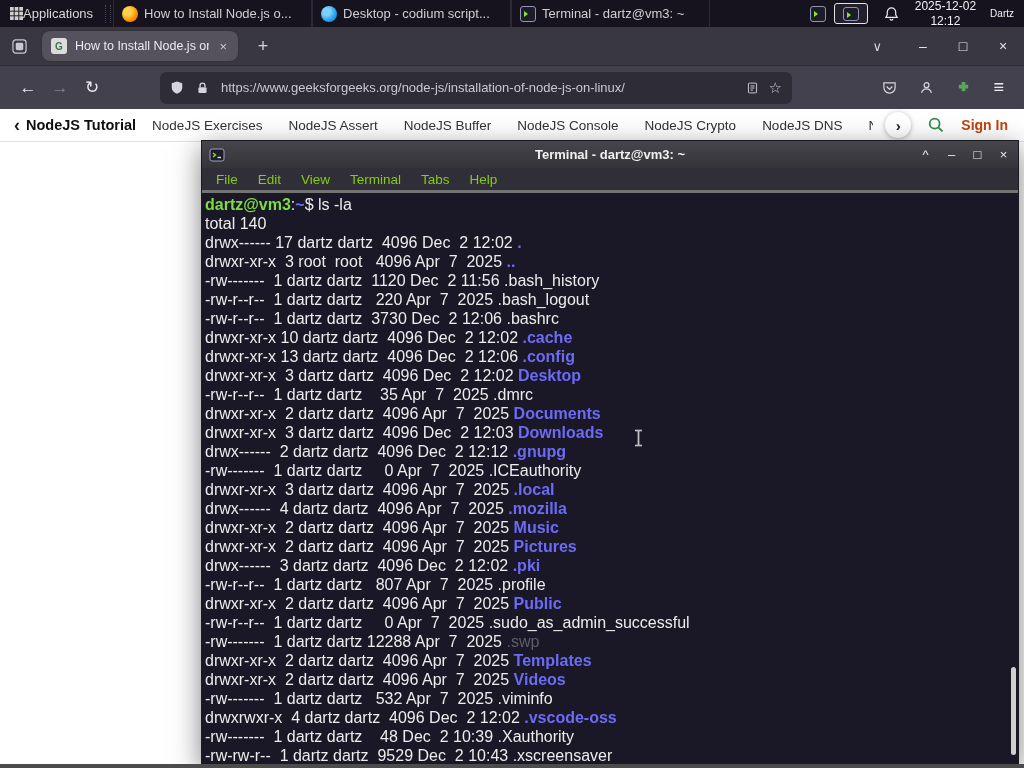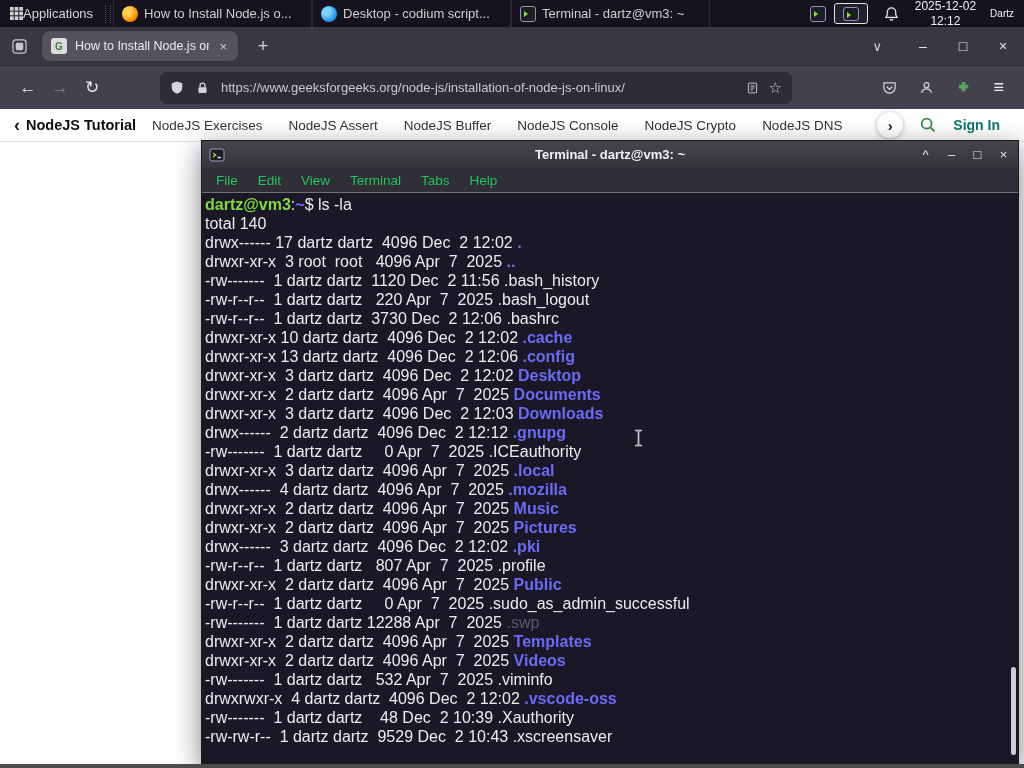--- a/index.html
+++ b/index.html
@@ -49,31 +49,31 @@
   .right-icons{display:flex;align-items:center;gap:22px;margin-left:auto;margin-right:8px}
   .menu-glyph{color:#ebe9f0;font-size:18px}
 
   .site-head{display:flex;align-items:center;height:33px;background:#fff;border-bottom:1px solid #e2e2e2;padding:0 14px;position:relative}
   .chev{font-size:18px;font-weight:bold;color:#1b1b1b;line-height:1}
   .site-title{font-weight:bold;font-size:14.5px;color:#0f0f0f;margin:0 16px 0 6px;white-space:nowrap}
   .site-items{display:flex;align-items:center;flex:1;overflow:hidden;white-space:nowrap}
   .nav-item{font-size:13.5px;color:#333;margin-right:26px}
   .site-right{display:flex;align-items:center;gap:16px;margin-left:8px;background:#fff;padding-left:4px}
   .chev-circle{width:26px;height:26px;border-radius:50%;background:#fff;box-shadow:0 1px 5px rgba(0,0,0,.3);display:flex;align-items:center;justify-content:center;font-size:15px;font-weight:bold;color:#222}
-  .signin{font-size:14px;font-weight:bold;color:#0f766e;margin-right:10px;white-space:nowrap}
+  .signin{font-size:14px;font-weight:bold;color:#c2410c;margin-right:2px;white-space:nowrap}
   .page-content{height:622px;background:#fff}
 
   
   .terminal{position:absolute;left:201px;top:140px;width:818px;height:624px;z-index:10;box-shadow:0 8px 26px rgba(0,0,0,.5);border:1px solid #1a1a1f}
   .t-titlebar{height:27px;background:linear-gradient(#47454c,#36343b);display:flex;align-items:center;padding:0 6px;color:#f0f0f0}
   .t-icon{width:17px;height:17px;margin-right:6px;display:flex;align-items:center;justify-content:center}
   .t-title{position:absolute;left:0;right:0;text-align:center;font-weight:bold;font-size:13px;pointer-events:none}
   .t-controls{margin-left:auto;display:flex;gap:9px;z-index:2}
   .t-controls span{width:17px;text-align:center;color:#e8e8e8;font-size:13px}
-  .t-menubar{height:25px;background:#302e36;display:flex;align-items:center;color:#22c55e;font-size:13.5px;padding-left:4px;border-bottom:1px solid #737373}
+  .t-menubar{height:25px;background:#302e36;display:flex;align-items:center;color:#84cc16;font-size:13.5px;padding-left:4px;border-bottom:3px solid #737373}
   .t-menu-item{padding:0 10px}
   .t-body{position:relative;height:570px;background:#1a1826;padding:2px 0 0 3px;overflow:hidden}
   .tline{white-space:pre;font-family:Liberation Sans, sans-serif;font-size:16px;line-height:19px;color:#ececec}
   .c-green{color:#7ddc3f;font-weight:bold}
   .c-blue{color:#6b6bf7;font-weight:bold}
   .c-dim{color:#5c5c6a}
   .t-scroll{position:absolute;right:2px;bottom:8px;width:5px;height:88px;background:#cfcfcf;border-radius:3px}
 
   .bottom-strip{position:absolute;left:0;right:0;bottom:0;height:4px;background:#4c4c4c;z-index:40}
   .mouse{position:absolute;left:633px;top:429px;z-index:300}
@@ -265,20 +265,21 @@
         <div class="tline"><span class="c-green">dartz@vm3</span><span>:</span><span class="c-blue">~</span><span>$</span><span> ls -la</span></div>
         <div class="tline"><span>total 140</span></div>
         <div class="tline"><span>drwx------ 17 dartz dartz  4096 Dec  2 12:02 </span><span class="c-blue">.</span></div>
         <div class="tline"><span>drwxr-xr-x  3 root  root   4096 Apr  7  2025 </span><span class="c-blue">..</span></div>
         <div class="tline"><span>-rw-------  1 dartz dartz  1120 Dec  2 11:56 </span><span>.bash_history</span></div>
         <div class="tline"><span>-rw-r--r--  1 dartz dartz   220 Apr  7  2025 </span><span>.bash_logout</span></div>
         <div class="tline"><span>-rw-r--r--  1 dartz dartz  3730 Dec  2 12:06 </span><span>.bashrc</span></div>
         <div class="tline"><span>drwxr-xr-x 10 dartz dartz  4096 Dec  2 12:02 </span><span class="c-blue">.cache</span></div>
         <div class="tline"><span>drwxr-xr-x 13 dartz dartz  4096 Dec  2 12:06 </span><span class="c-blue">.config</span></div>
         <div class="tline"><span>drwxr-xr-x  3 dartz dartz  4096 Dec  2 12:02 </span><span class="c-blue">Desktop</span></div>
+        <div class="tline"><span>-rw-r--r--  1 dartz dartz    35 Apr  7  2025 </span><span>.dmrc</span></div>
         <div class="tline"><span>drwxr-xr-x  2 dartz dartz  4096 Apr  7  2025 </span><span class="c-blue">Documents</span></div>
         <div class="tline"><span>drwxr-xr-x  3 dartz dartz  4096 Dec  2 12:03 </span><span class="c-blue">Downloads</span></div>
         <div class="tline"><span>drwx------  2 dartz dartz  4096 Dec  2 12:12 </span><span class="c-blue">.gnupg</span></div>
         <div class="tline"><span>-rw-------  1 dartz dartz     0 Apr  7  2025 </span><span>.ICEauthority</span></div>
         <div class="tline"><span>drwxr-xr-x  3 dartz dartz  4096 Apr  7  2025 </span><span class="c-blue">.local</span></div>
         <div class="tline"><span>drwx------  4 dartz dartz  4096 Apr  7  2025 </span><span class="c-blue">.mozilla</span></div>
         <div class="tline"><span>drwxr-xr-x  2 dartz dartz  4096 Apr  7  2025 </span><span class="c-blue">Music</span></div>
         <div class="tline"><span>drwxr-xr-x  2 dartz dartz  4096 Apr  7  2025 </span><span class="c-blue">Pictures</span></div>
         <div class="tline"><span>drwx------  3 dartz dartz  4096 Dec  2 12:02 </span><span class="c-blue">.pki</span></div>
         <div class="tline"><span>-rw-r--r--  1 dartz dartz   807 Apr  7  2025 </span><span>.profile</span></div>

